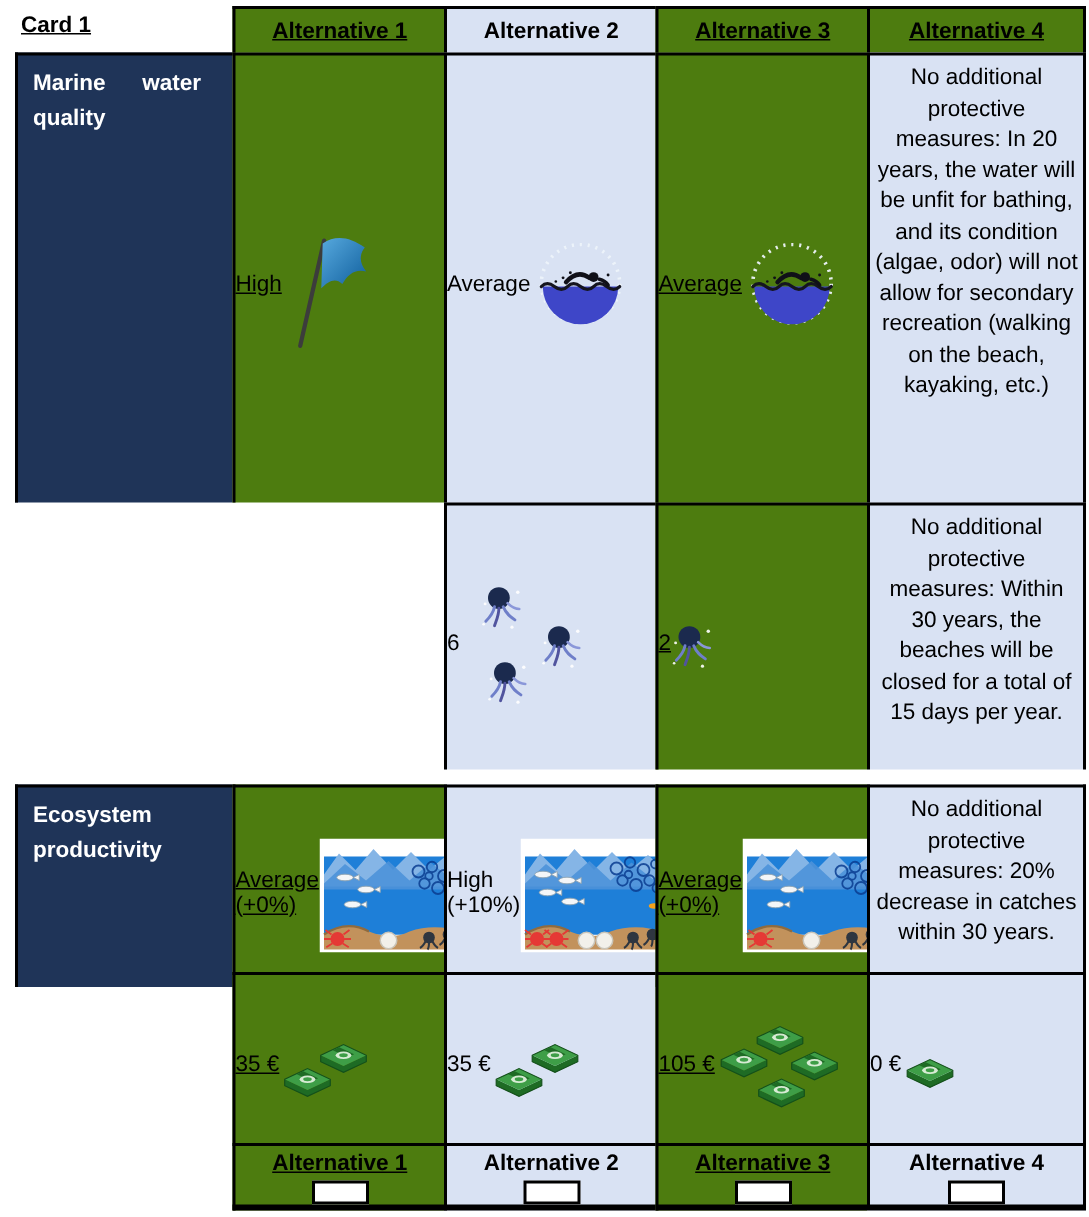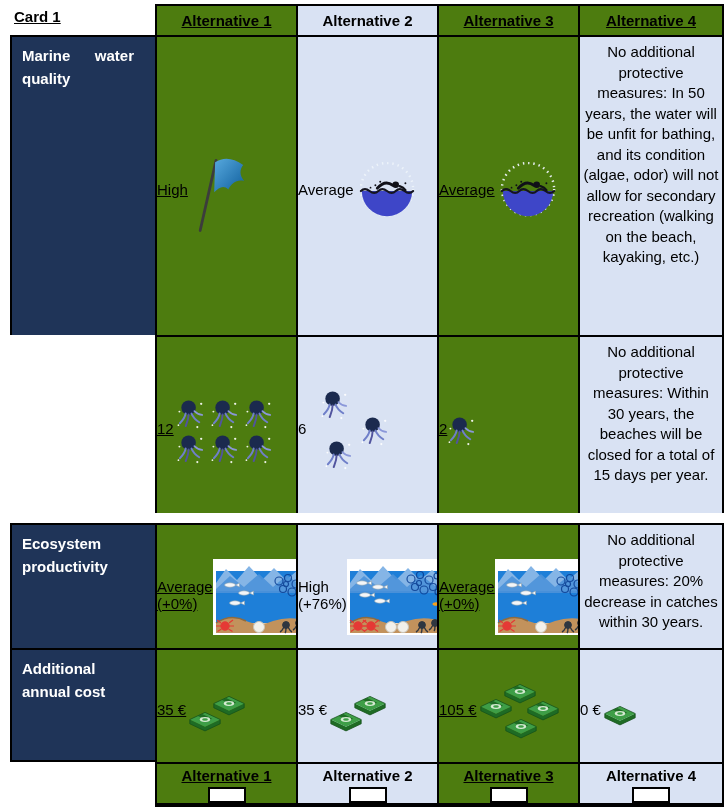--- a/index.html
+++ b/index.html
@@ -241,46 +241,23 @@
   </div>
   <div class="cell body bg-m col-3 row-1">
     <div class="val">Average</div>
     <div class="swim-wrap">
         <svg class="icon" width="66" height="60">
           <use href="#sym-swimmer"></use>
         </svg>
       </div>
   </div>
   <div class="cell bg-l col-4 row-1">
-    <div class="para">No additional protective measures: In 50 years, the water will be unfit for bathing, and its condition (algae, odor) will not allow for secondary recreation (walking on the beach, kayaking, etc.)</div>
-  </div>
-
-  <div class="cell body bg-m col-1 row-2">
-    <div class="val">12</div>
-    <div class="jf-grid">
-        <svg class="jf icon">
-          <use href="#sym-jellyfish"></use>
-        </svg>
-        <svg class="jf icon">
-          <use href="#sym-jellyfish"></use>
-        </svg>
-        <svg class="jf icon">
-          <use href="#sym-jellyfish"></use>
-        </svg>
-        <svg class="jf icon">
-          <use href="#sym-jellyfish"></use>
-        </svg>
-        <svg class="jf icon">
-          <use href="#sym-jellyfish"></use>
-        </svg>
-        <svg class="jf icon">
-          <use href="#sym-jellyfish"></use>
-        </svg>
-      </div>
-  </div>
+    <div class="para">No additional protective measures: In 20 years, the water will be unfit for bathing, and its condition (algae, odor) will not allow for secondary recreation (walking on the beach, kayaking, etc.)</div>
+  </div>
+
   <div class="cell body bg-l col-2 row-2">
     <div class="val">6</div>
     <div class="jf-scatter">
         <svg class="jf icon">
           <use href="#sym-jellyfish"></use>
         </svg>
         <svg class="jf icon">
           <use href="#sym-jellyfish"></use>
         </svg>
         <svg class="jf icon">
@@ -303,40 +280,39 @@
   <div class="cell label-cell navy col-label row-3">Ecosystem productivity</div>
   <div class="cell body bg-m col-1 row-3">
     <div class="val">Average (+0%)</div>
     <div class="scene-wrap">
         <svg class="icon" width="100" height="76">
           <use href="#sym-sea-avg"></use>
         </svg>
       </div>
   </div>
   <div class="cell body bg-l col-2 row-3">
-    <div class="val">High (+76%)</div>
+    <div class="val">High (+10%)</div>
     <div class="scene-wrap">
         <svg class="icon" width="100" height="76">
           <use href="#sym-sea-high"></use>
         </svg>
       </div>
   </div>
   <div class="cell body bg-m col-3 row-3">
     <div class="val">Average (+0%)</div>
     <div class="scene-wrap">
         <svg class="icon" width="100" height="76">
           <use href="#sym-sea-avg"></use>
         </svg>
       </div>
   </div>
   <div class="cell bg-l col-4 row-3">
     <div class="para">No additional protective measures: 20% decrease in catches within 30 years.</div>
   </div>
 
-  <div class="cell label-cell navy bb col-label row-4">Additional annual cost</div>
   <div class="cell body bg-m col-1 row-4">
     <div class="val">35 €</div>
     <div class="money-2">
         <svg class="money icon">
           <use href="#sym-money"></use>
         </svg>
         <svg class="money icon">
           <use href="#sym-money"></use>
         </svg>
       </div>

